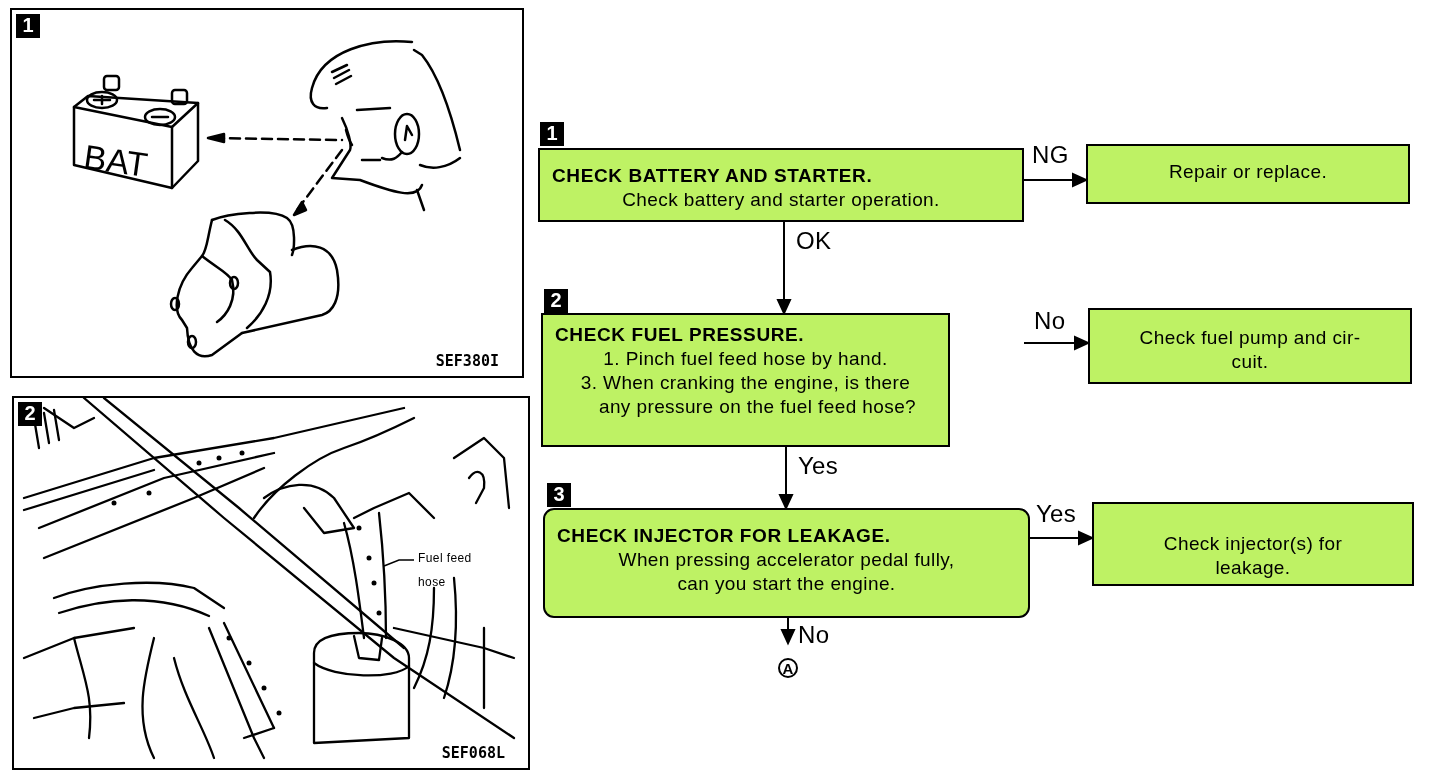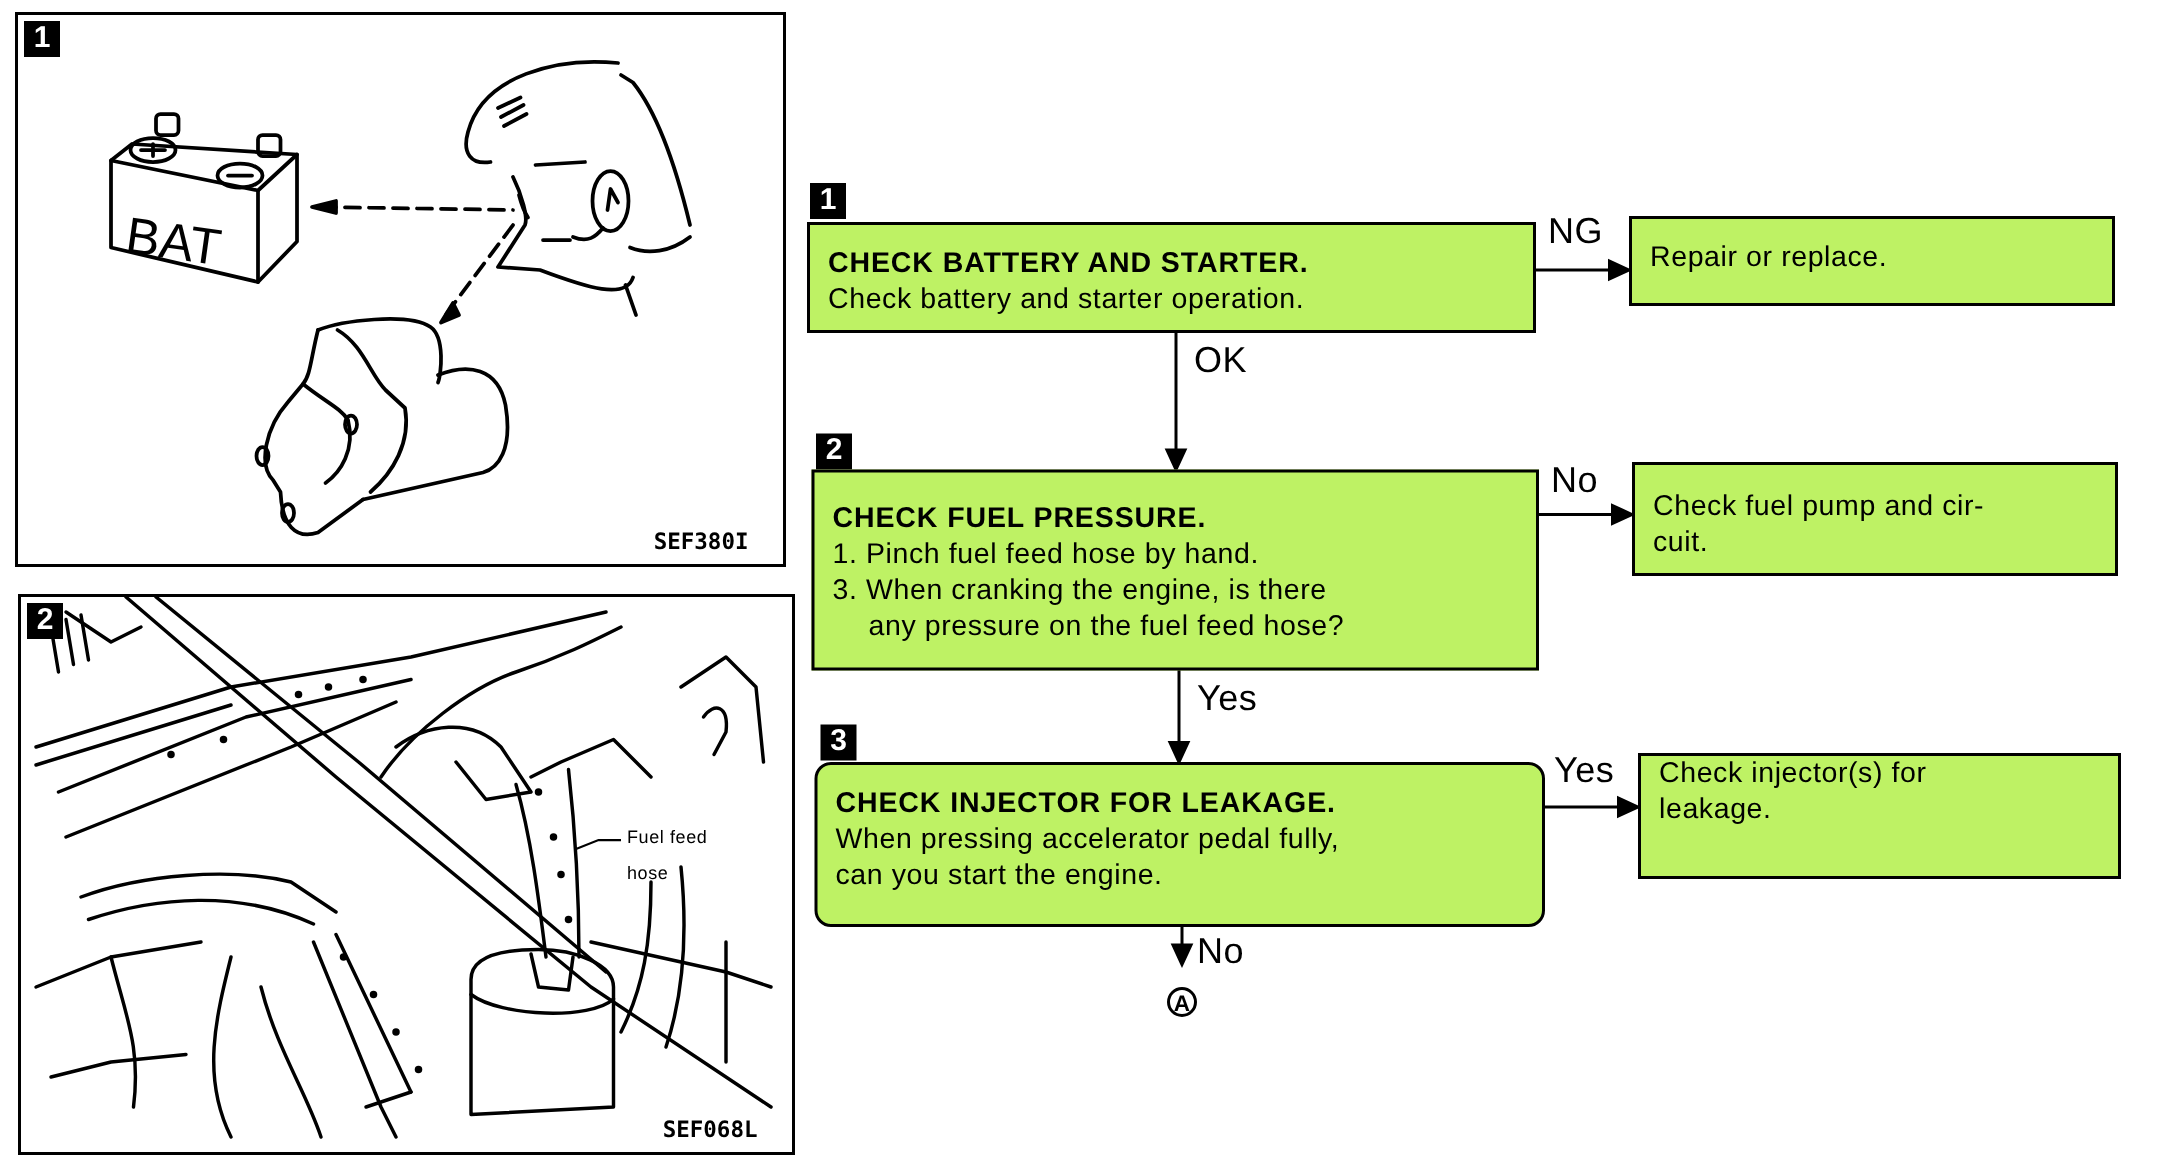--- a/index.html
+++ b/index.html
@@ -9,21 +9,21 @@
   .badge { position: absolute; background: #000; color: #fff; font-weight: bold;
            font-family: "Liberation Sans", sans-serif; font-size: 20px; line-height: 22px;
            width: 24px; height: 24px; text-align: center; }
   .panel .badge { left: 4px; top: 4px; }
   .code { position: absolute; right: 23px; bottom: 6px; font-size: 15px; font-weight: bold;
           font-family: "DejaVu Sans Mono", monospace; letter-spacing: 0px; }
   .illus { position: absolute; left: 0; top: 0; }
   .box { position: absolute; border: 2px solid #000; background: #bef264; box-sizing: border-box;
          font-size: 19px; line-height: 24px; padding: 6px 12px; letter-spacing: 0.4px; }
   .box .title { font-weight: bold; display: block; letter-spacing: 0.6px; }
-  .box .line { display: block; }
+  .box .line { display: block; text-align: center; }
   .box .indent { padding-left: 24px; }
   .lbl { position: absolute; font-size: 24px; line-height: 22px; letter-spacing: 0.3px; }
   svg.conn { position: absolute; left: 0; top: 0; pointer-events: none; }
   .callout { position: absolute; font-size: 12px; line-height: 24px; letter-spacing: 0.4px; }
 </style>
 </head>
 <body>
 
 <div class="panel" style="left:10px; top:8px; width:514px; height:370px;">
   <svg class="illus" width="510" height="366" viewBox="0 0 510 366">
@@ -171,38 +171,38 @@
     <span class="title">CHECK BATTERY AND STARTER.</span>
     <span class="line">Check battery and starter operation.</span>
   </div>
   <div class="lbl" style="left:1032px; top:144px;">NG</div>
   <div class="box" style="left:1086px; top:144px; width:324px; height:60px; padding-top:14px;">
     <span class="line">Repair or replace.</span>
   </div>
   <div class="lbl" style="left:796px; top:230px;">OK</div>
 
   <div class="badge" style="left:544px; top:289px;">2</div>
-  <div class="box" style="left:541px; top:313px; width:485px; height:134px; padding-top:19px;">
+  <div class="box" style="left:541px; top:313px; width:409px; height:134px; padding-top:8px;">
     <span class="title">CHECK FUEL PRESSURE.</span>
     <span class="line">1. Pinch fuel feed hose by hand.</span>
     <span class="line">3. When cranking the engine, is there</span>
     <span class="line indent">any pressure on the fuel feed hose?</span>
   </div>
   <div class="lbl" style="left:1034px; top:310px;">No</div>
   <div class="box" style="left:1088px; top:308px; width:324px; height:76px; padding-top:16px;">
     <span class="line">Check fuel pump and cir-</span>
     <span class="line">cuit.</span>
   </div>
   <div class="lbl" style="left:798px; top:455px;">Yes</div>
 
   <div class="badge" style="left:547px; top:483px;">3</div>
   <div class="box" style="left:543px; top:508px; width:487px; height:110px; padding-top:14px;border-radius:11px;">
     <span class="title">CHECK INJECTOR FOR LEAKAGE.</span>
     <span class="line">When pressing accelerator pedal fully,</span>
     <span class="line">can you start the engine.</span>
   </div>
   <div class="lbl" style="left:1036px; top:503px;">Yes</div>
-  <div class="box" style="left:1092px; top:502px; width:322px; height:84px; padding-top:0;">
+  <div class="box" style="left:1092px; top:502px; width:322px; height:84px; padding-top:28px;">
     <span class="line">Check injector(s) for</span>
     <span class="line">leakage.</span>
   </div>
   <div class="lbl" style="left:798px; top:624px;">No</div>
 </div>
 
 </body></html>

